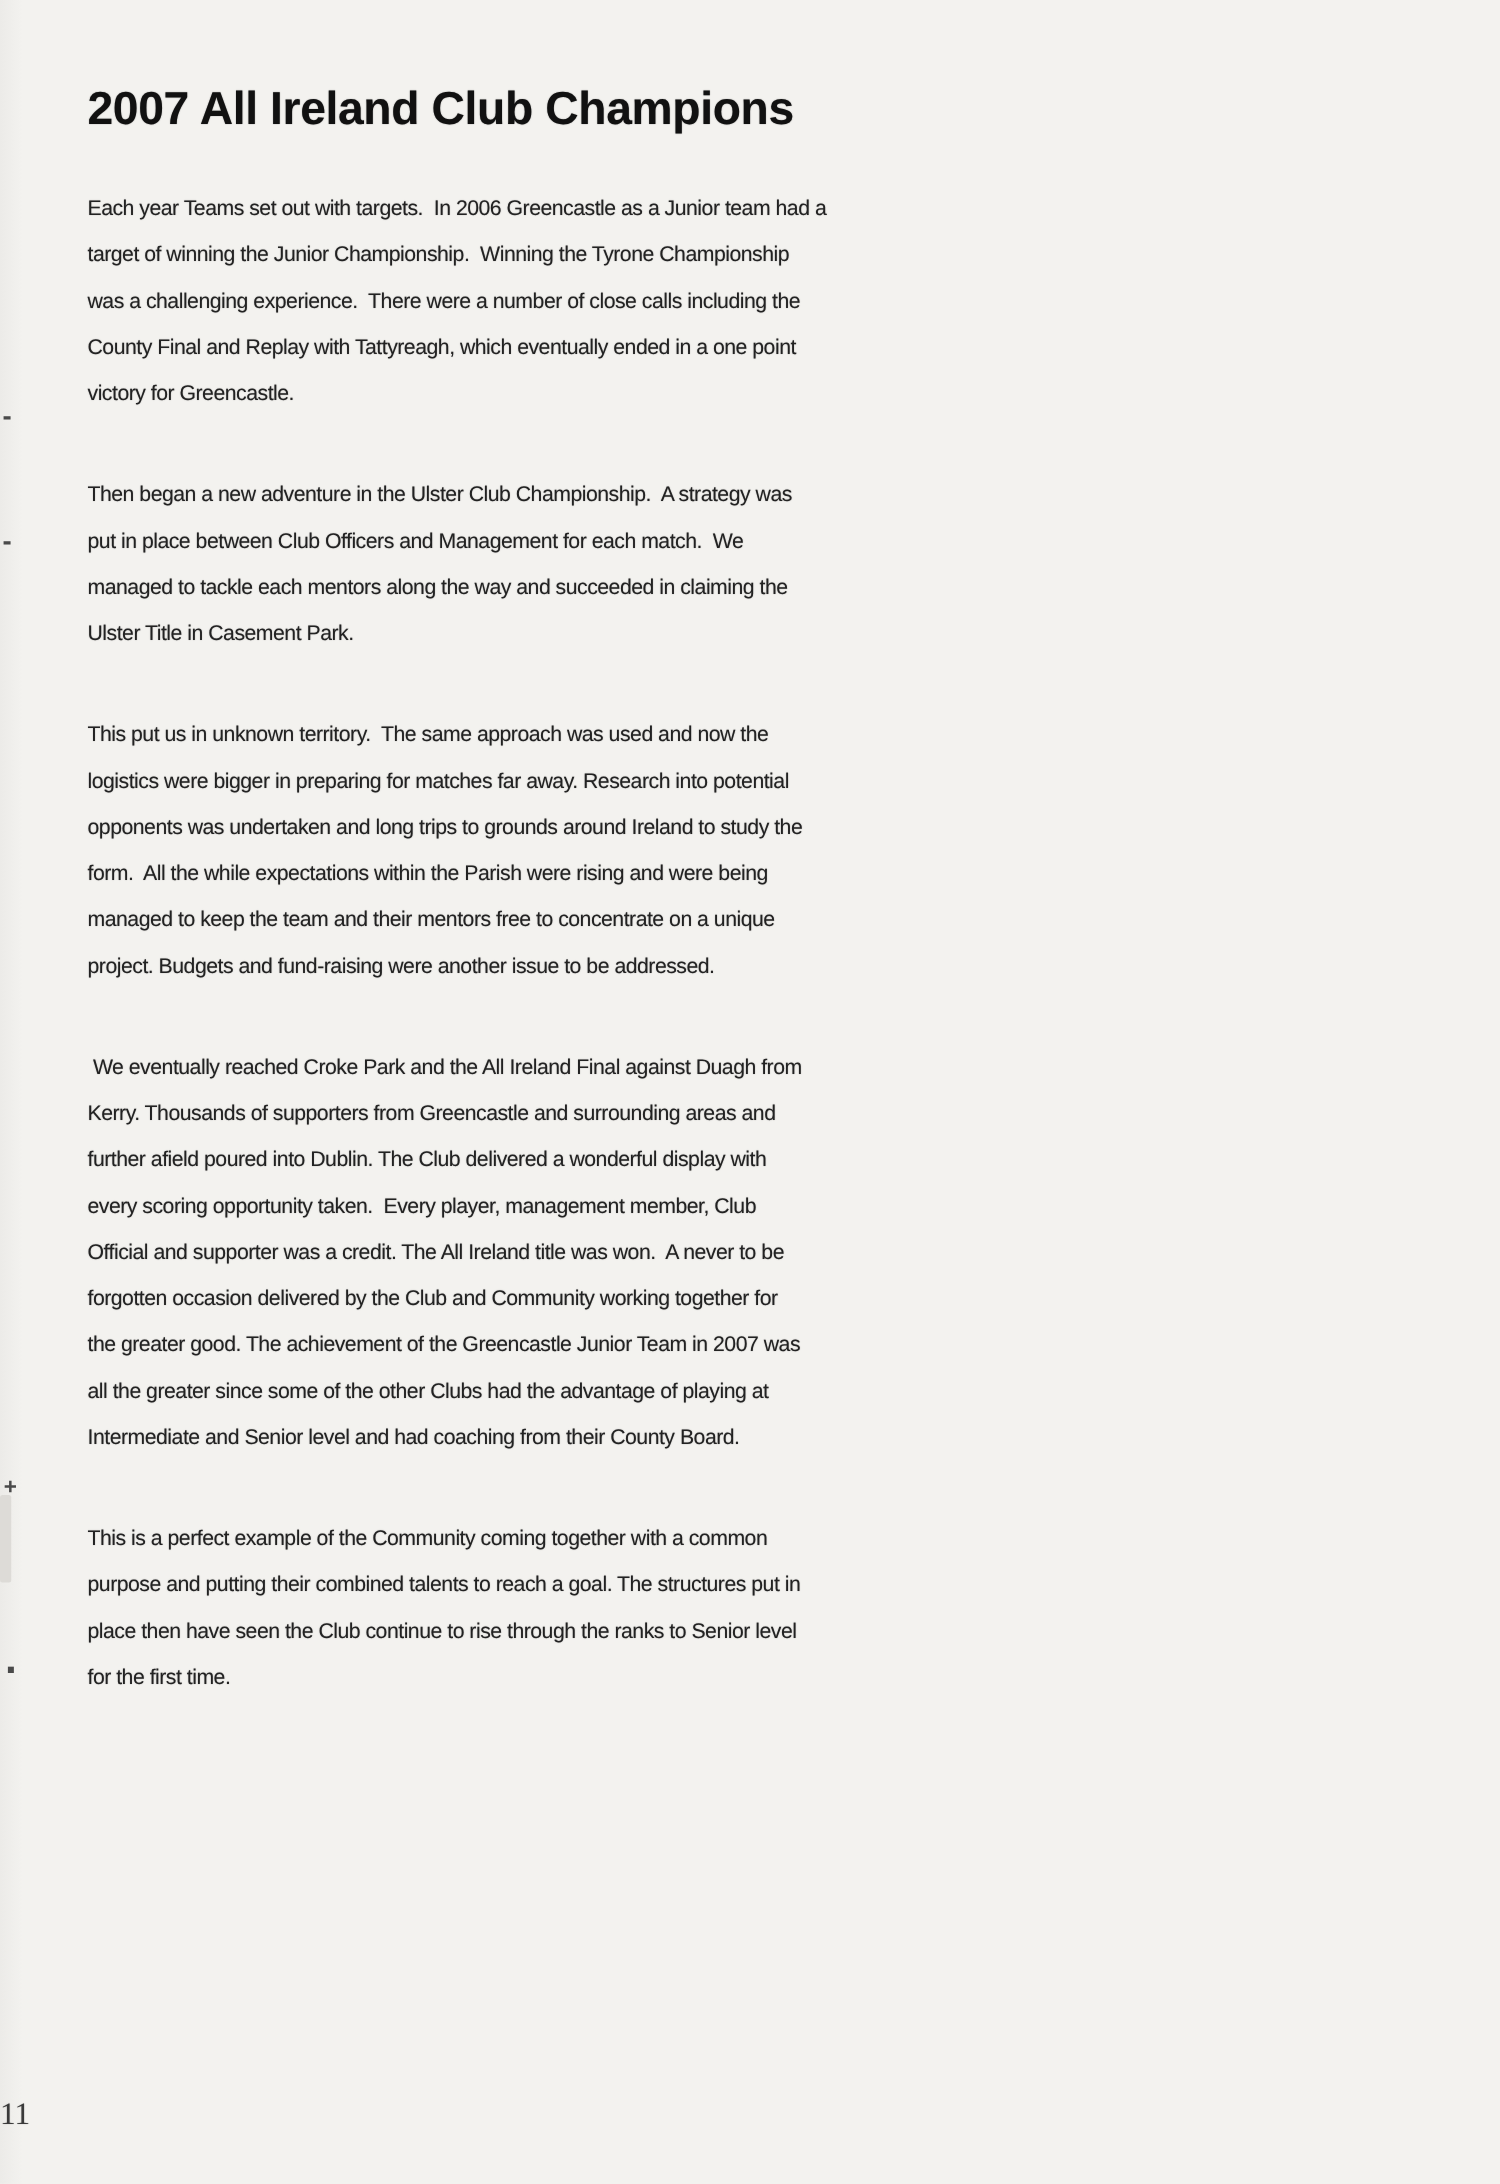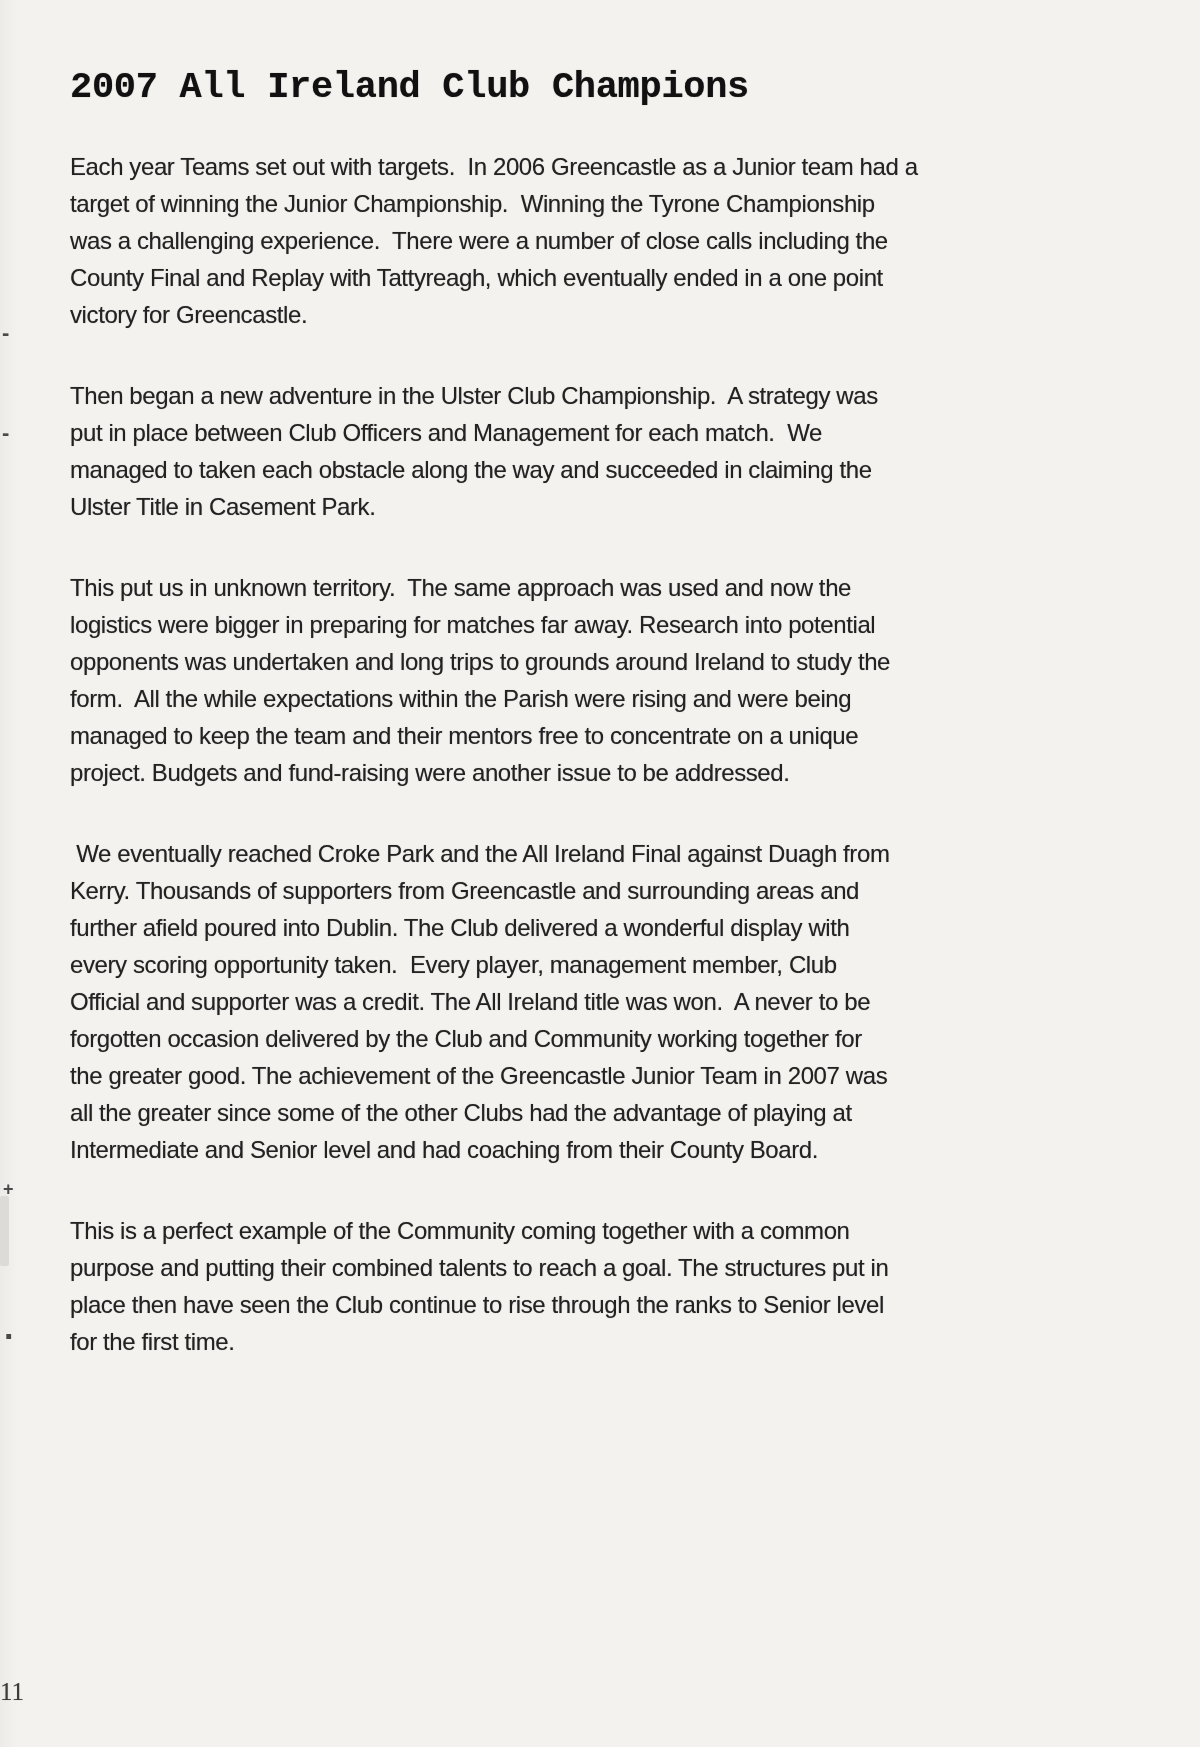--- a/index.html
+++ b/index.html
@@ -26,24 +26,23 @@
     width: 1000px;
     color: #1c1c1c;
   }
   .doc-title {
     font-size: 37px;
     font-weight: 700;
     letter-spacing: -0.3px;
     color: #111;
     margin: 0 0 40px 0;
     text-shadow: 0 0 1px rgba(0,0,0,0.45);
-    font-family: Liberation Mono, monospace;
   }
   .paragraphs p {
-    font-size: 24px;
+    font-size: 17px;
     line-height: 37px;
     letter-spacing: -0.4px;
     margin: 0 0 44px 0;
     white-space: pre-wrap;
     color: #222;
     text-shadow: 0 0 1px rgba(0,0,0,0.35);
   }
   .page-number {
     position: absolute;
     left: 0;
@@ -80,21 +79,21 @@
     <h1 class="doc-title">2007 All Ireland Club Champions</h1>
 
     <div class="paragraphs">
         <p>Each year Teams set out with targets.  In 2006 Greencastle as a Junior team had a
 target of winning the Junior Championship.  Winning the Tyrone Championship
 was a challenging experience.  There were a number of close calls including the
 County Final and Replay with Tattyreagh, which eventually ended in a one point
 victory for Greencastle.</p>
         <p>Then began a new adventure in the Ulster Club Championship.  A strategy was
 put in place between Club Officers and Management for each match.  We
-managed to taken each obstacle along the way and succeeded in claiming the
+managed to tackle each mentors along the way and succeeded in claiming the
 Ulster Title in Casement Park.</p>
         <p>This put us in unknown territory.  The same approach was used and now the
 logistics were bigger in preparing for matches far away. Research into potential
 opponents was undertaken and long trips to grounds around Ireland to study the
 form.  All the while expectations within the Parish were rising and were being
 managed to keep the team and their mentors free to concentrate on a unique
 project. Budgets and fund-raising were another issue to be addressed.</p>
         <p> We eventually reached Croke Park and the All Ireland Final against Duagh from
 Kerry. Thousands of supporters from Greencastle and surrounding areas and
 further afield poured into Dublin. The Club delivered a wonderful display with

